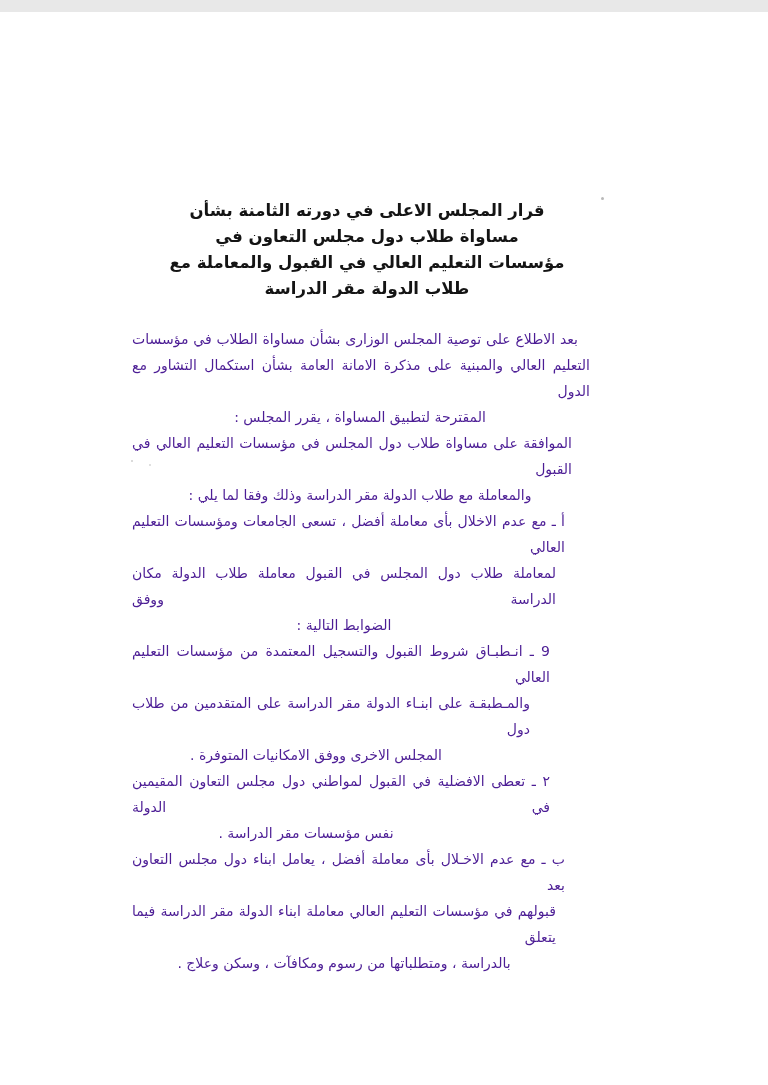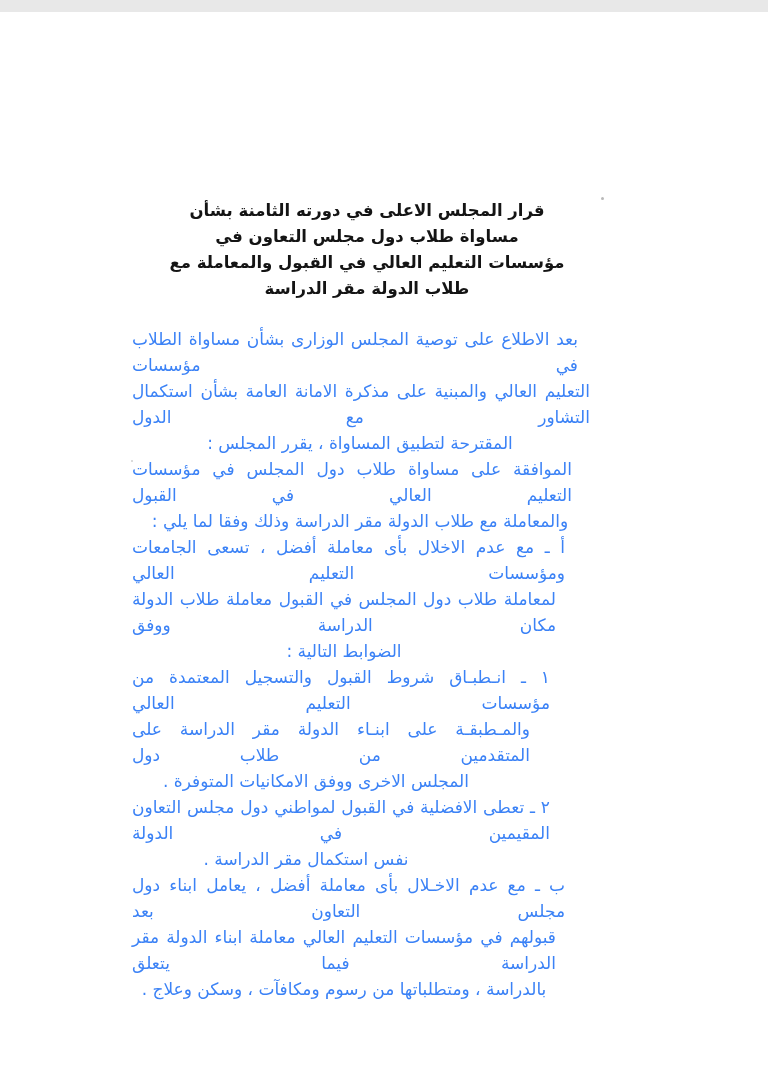--- a/index.html
+++ b/index.html
@@ -19,23 +19,23 @@
     font-size:16.5px;
     font-weight:bold;
     line-height:26px;
     color:#141414;
     letter-spacing:0.2px;
   }
   .body-block{
     position:absolute;
     top:314px;left:132px;width:458px;
     direction:rtl;
-    font-size:17px;
+    font-size:14px;
     line-height:26px;
-    color:#3b82f6;
+    color:#4c1d95;
   }
   .line{direction:rtl;min-height:26px;}
   
   .j{text-align:justify;text-align-last:justify;}
   
   .n{text-align:center;}
   .i2{padding-right:2px;}
   .i12{padding-right:12px;}
   .i18{padding-right:18px;}
   .i25{padding-right:25px;}
@@ -67,23 +67,23 @@
 
   <main class="body-block">
     <div class="line j i12">بعد الاطلاع على توصية المجلس الوزارى بشأن مساواة الطلاب في مؤسسات</div>
     <div class="line j">التعليم العالي والمبنية على مذكرة الامانة العامة بشأن استكمال التشاور مع الدول</div>
     <div class="line n i2">المقترحة لتطبيق المساواة ، يقرر المجلس :</div>
     <div class="line j i18">الموافقة على مساواة طلاب دول المجلس في مؤسسات التعليم العالي في القبول</div>
     <div class="line n i2">والمعاملة مع طلاب الدولة مقر الدراسة وذلك وفقا لما يلي :</div>
     <div class="line j i25">أ ـ مع عدم الاخلال بأى معاملة أفضل ، تسعى الجامعات ومؤسسات التعليم العالي</div>
     <div class="line j i34">لمعاملة طلاب دول المجلس في القبول معاملة طلاب الدولة مكان الدراسة ووفق</div>
     <div class="line n i34">الضوابط التالية :</div>
-    <div class="line j i40">١ ـ انـطبـاق شروط القبول والتسجيل المعتمدة من مؤسسات التعليم العالي</div>
+    <div class="line j i40">9 ـ انـطبـاق شروط القبول والتسجيل المعتمدة من مؤسسات التعليم العالي</div>
     <div class="line j i60">والمـطبقـة على ابنـاء الدولة مقر الدراسة على المتقدمين من طلاب دول</div>
     <div class="line n i90">المجلس الاخرى ووفق الامكانيات المتوفرة .</div>
     <div class="line j i40">٢ ـ تعطى الافضلية في القبول لمواطني دول مجلس التعاون المقيمين في الدولة</div>
-    <div class="line n i110">نفس استكمال مقر الدراسة .</div>
+    <div class="line n i110">نفس مؤسسات مقر الدراسة .</div>
     <div class="line j i25">ب ـ مع عدم الاخـلال بأى معاملة أفضل ، يعامل ابناء دول مجلس التعاون بعد</div>
     <div class="line j i34">قبولهم في مؤسسات التعليم العالي معاملة ابناء الدولة مقر الدراسة فيما يتعلق</div>
     <div class="line n i34">بالدراسة ، ومتطلباتها من رسوم ومكافآت ، وسكن وعلاج .</div>
   </main>
 
 </div>
 
 </body></html>

